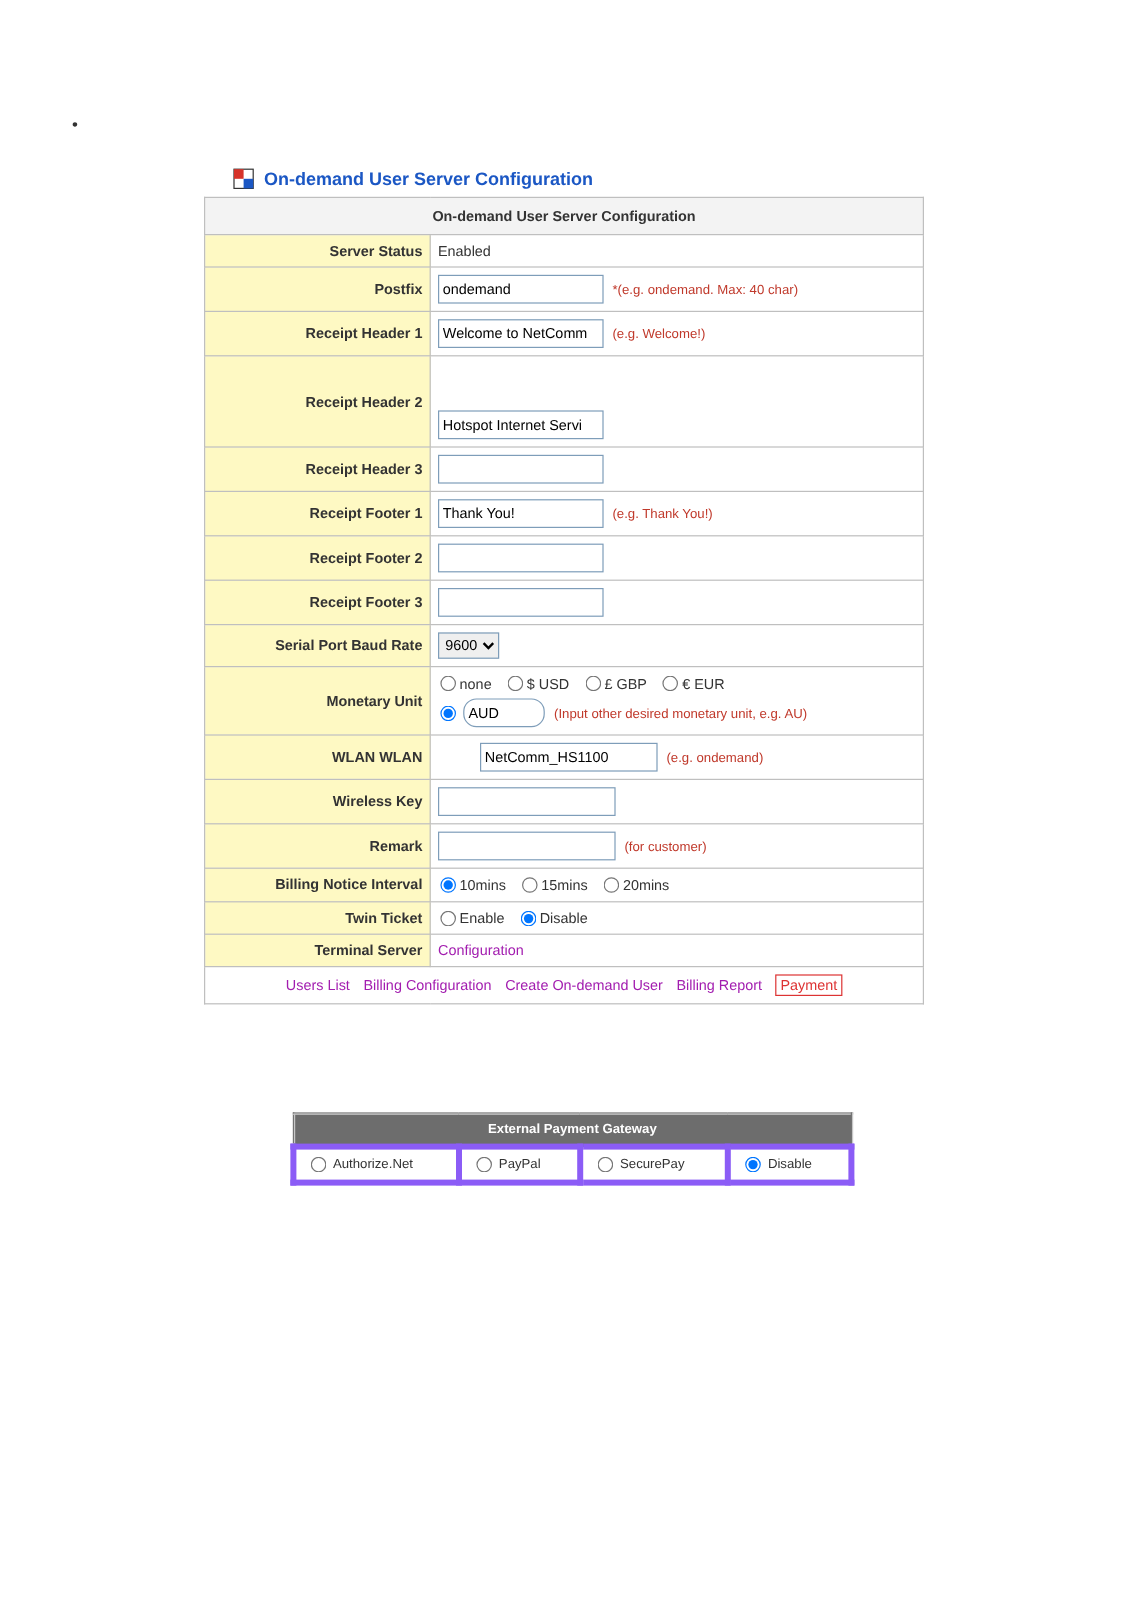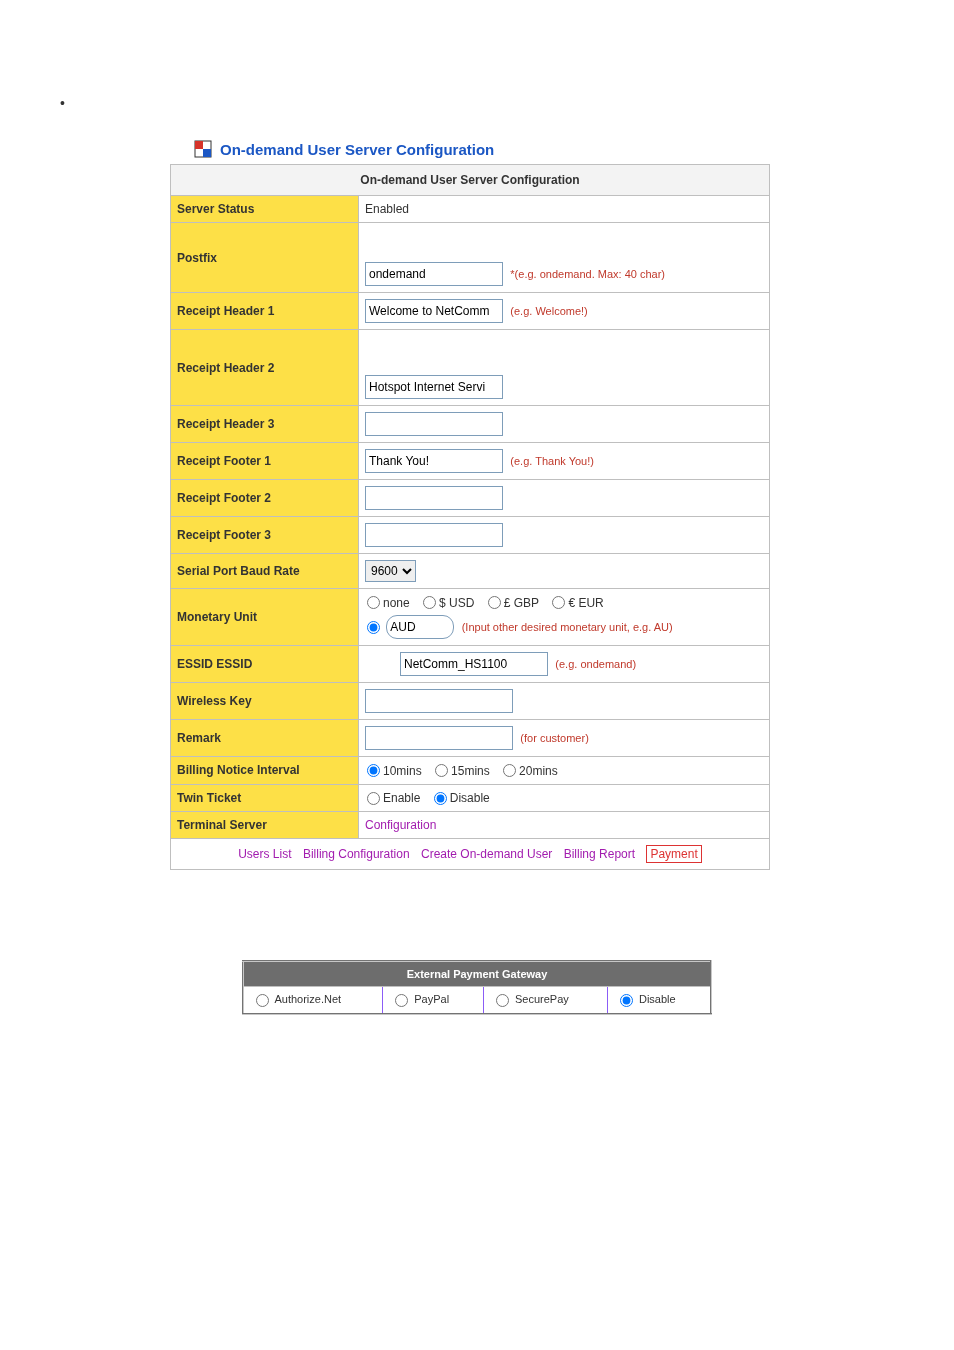--- a/index.html
+++ b/index.html
@@ -50,24 +50,24 @@
     text-align: center;
   }
   table.config td {
     border: 1px solid #bfbfbf;
     padding: 6px 6px;
     vertical-align: middle;
     background: #fff;
   }
   table.config td.label {
     width: 175px;
-    text-align: left;
+    text-align: right;
     font-weight: bold;
     color: #333;
-    background: #fde047;
+    background: #fef9c3;
   }
   input[type="text"] {
     border: 1px solid #7e9db9;
     font-size: 12px;
     padding: 2px 3px;
     height: 18px;
     font-family: inherit;
   }
   .hint {
     color: #c0392b;
@@ -119,21 +119,21 @@
   table.epg th {
     background: #6d6d6d;
     color: #fff;
     font-weight: bold;
     font-size: 11px;
     padding: 6px 5px;
     text-align: center;
     border: 1px solid #bfbfbf;
   }
   table.epg td {
-    border: 1px solid #8b5cf6;
+    border: 5px solid #8b5cf6;
     padding: 6px 15px;
     font-size: 11px;
     text-align: left;
   }
   .epg-cell { white-space: nowrap; padding-left:10px !important;}
 </style>
 </head>
 <body>
 
 <div class="bullet">•</div>
@@ -158,21 +158,21 @@
     </tr>
 
     <tr>
       <td class="label">Server Status</td>
       <td>Enabled</td>
     </tr>
 
     <tr>
       <td class="label">Postfix</td>
       <td>
-        <input type="text" style="width: 130px; margin-top: 33px;" value="ondemand">
+        <input type="text" style="width: 130px;" value="ondemand">
         <span class="hint">*(e.g. ondemand. Max: 40 char)</span>
       </td>
     </tr>
 
     <tr>
       <td class="label">Receipt Header 1</td>
       <td>
         <input type="text" style="width: 130px;" value="Welcome to NetComm">
         <span class="hint">(e.g. Welcome!)</span>
       </td>
@@ -226,21 +226,21 @@
         </div>
         <div class="mu-row2">
           <input type="radio" name="mu" checked="" style="">
           <input type="text" class="mono-input" value="AUD" style="">
           <span class="hint">(Input other desired monetary unit, e.g. AU)</span>
         </div>
       </td>
     </tr>
 
     <tr>
-      <td class="label">ESSID ESSID</td>
+      <td class="label">WLAN WLAN</td>
       <td>
         <input type="text" style="width: 140px; margin-left: 35px;" value="NetComm_HS1100">
         <span class="hint">(e.g. ondemand)</span>
       </td>
     </tr>
 
     <tr>
       <td class="label">Wireless Key</td>
       <td><input type="text" style="width: 140px;" value=""></td>
     </tr>

